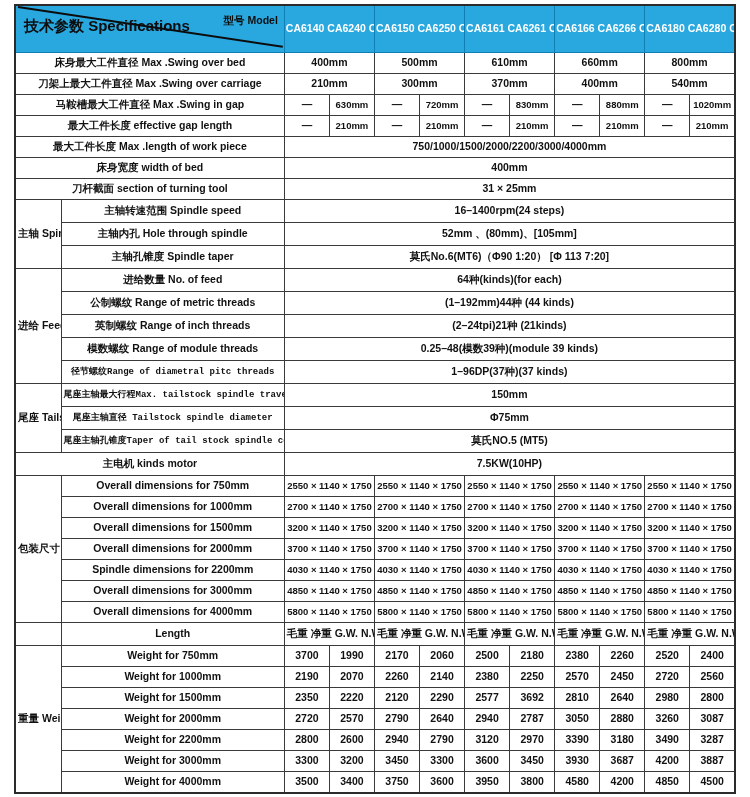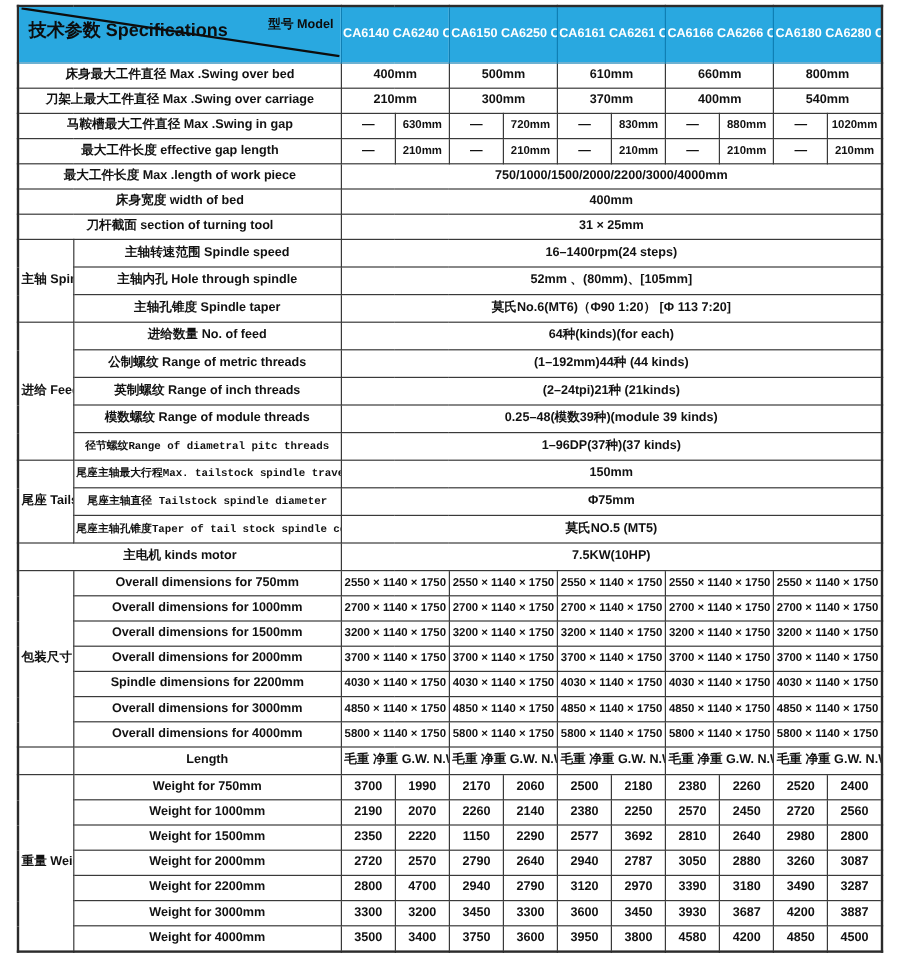--- a/index.html
+++ b/index.html
@@ -368,21 +368,21 @@
     <td class="val">2250</td>
     <td class="val">2570</td>
     <td class="val">2450</td>
     <td class="val">2720</td>
     <td class="val">2560</td>
   </tr>
   <tr class="r">
     <td class="name">Weight  for 1500mm</td>
     <td class="val">2350</td>
     <td class="val">2220</td>
-    <td class="val">1150</td>
+    <td class="val">2120</td>
     <td class="val">2290</td>
     <td class="val">2577</td>
     <td class="val">3692</td>
     <td class="val">2810</td>
     <td class="val">2640</td>
     <td class="val">2980</td>
     <td class="val">2800</td>
   </tr>
   <tr class="r">
     <td class="name">Weight  for 2000mm</td>
@@ -393,21 +393,21 @@
     <td class="val">2940</td>
     <td class="val">2787</td>
     <td class="val">3050</td>
     <td class="val">2880</td>
     <td class="val">3260</td>
     <td class="val">3087</td>
   </tr>
   <tr class="r">
     <td class="name">Weight  for 2200mm</td>
     <td class="val">2800</td>
-    <td class="val">4700</td>
+    <td class="val">2600</td>
     <td class="val">2940</td>
     <td class="val">2790</td>
     <td class="val">3120</td>
     <td class="val">2970</td>
     <td class="val">3390</td>
     <td class="val">3180</td>
     <td class="val">3490</td>
     <td class="val">3287</td>
   </tr>
   <tr class="r">

